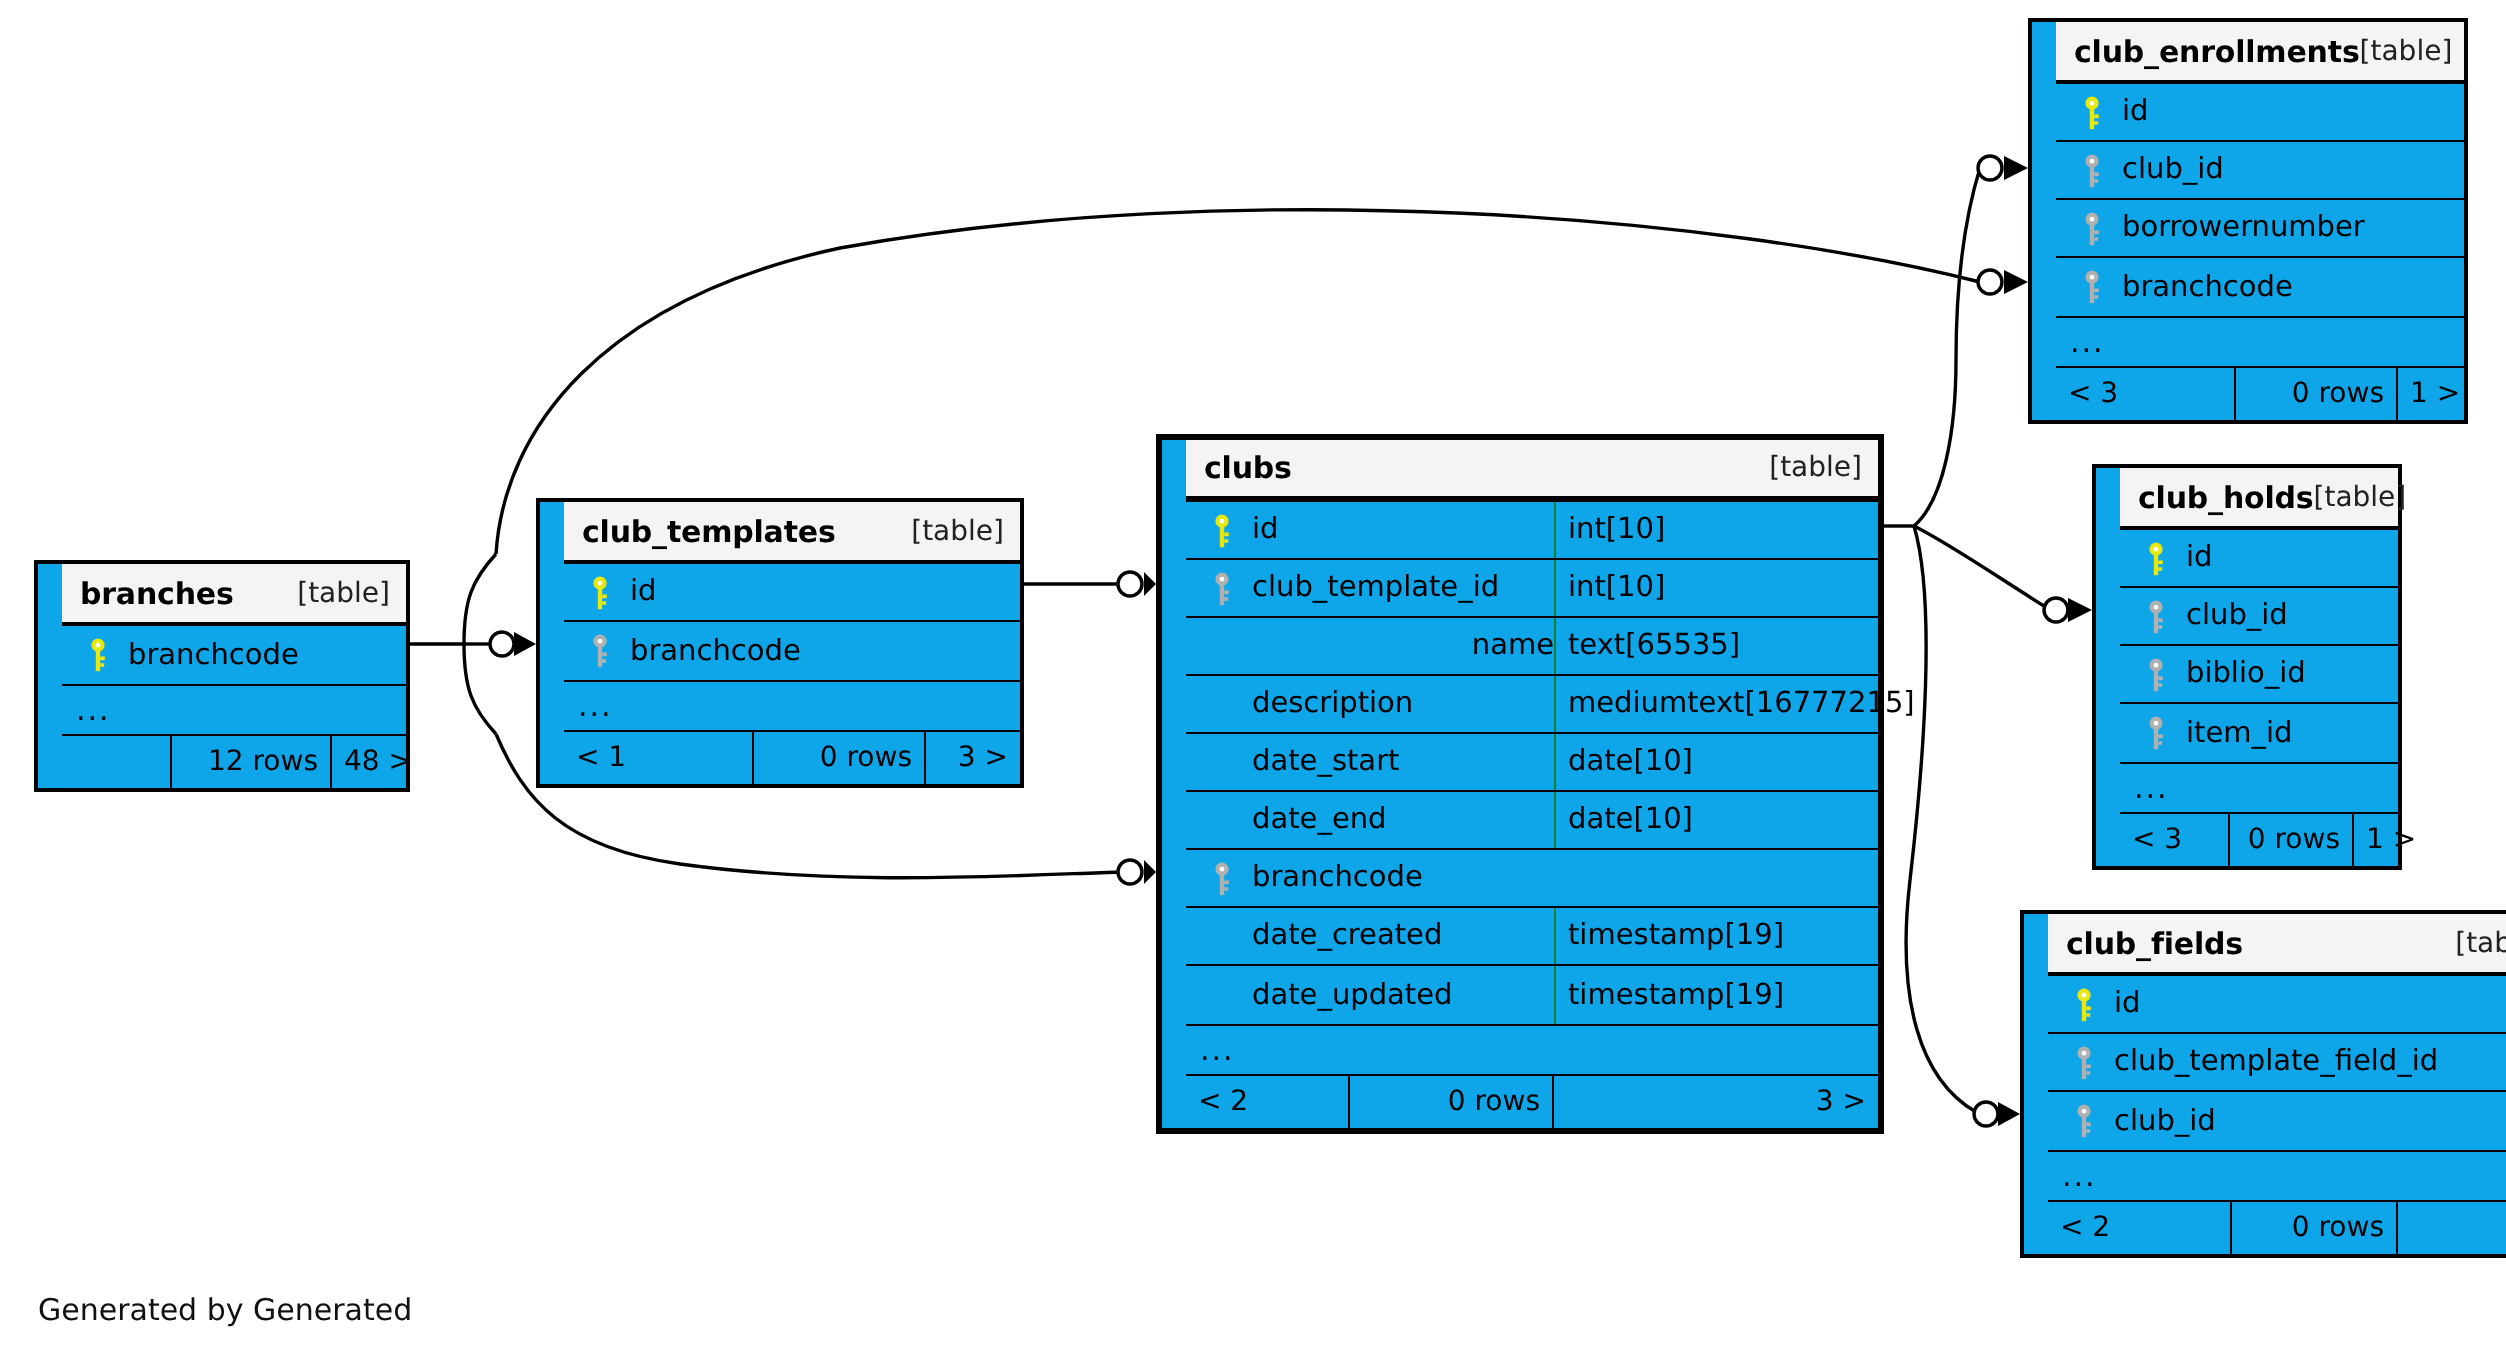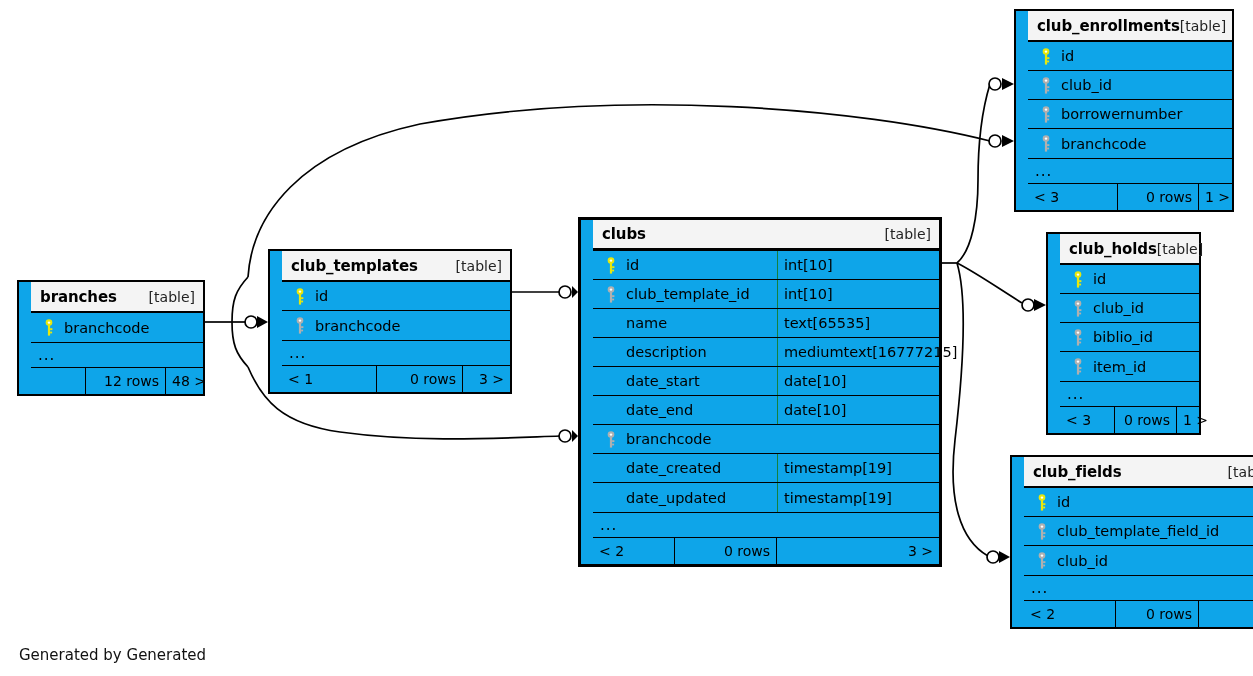--- a/index.html
+++ b/index.html
@@ -452,21 +452,21 @@
                   <rect x="3.9" y="5.6" width="2.2" height="11" fill="#b0b0b0"></rect>
                   <rect x="6.1" y="9.2" width="2.3" height="1.9" fill="#b0b0b0"></rect>
                   <rect x="6.1" y="12.6" width="2.0" height="1.8" fill="#b0b0b0"></rect>
                 </svg>
               </span>
               <span class="lbl">club_template_id</span>
             </div>
             <div class="col-type">int[10]</div>
           </div>
           <div class="row">
-            <div class="col-name" style="flex: 0 0 184px; width: 184px;">
+            <div class="col-name" style="flex: 0 0 184px; width: 184px; justify-content: flex-end;">
               <span class="keyslot"></span>
               <span class="lbl">name</span>
             </div>
             <div class="col-type">text[65535]</div>
           </div>
           <div class="row">
             <div class="col-name" style="flex: 0 0 184px; width: 184px;">
               <span class="keyslot"></span>
               <span class="lbl">description</span>
             </div>

